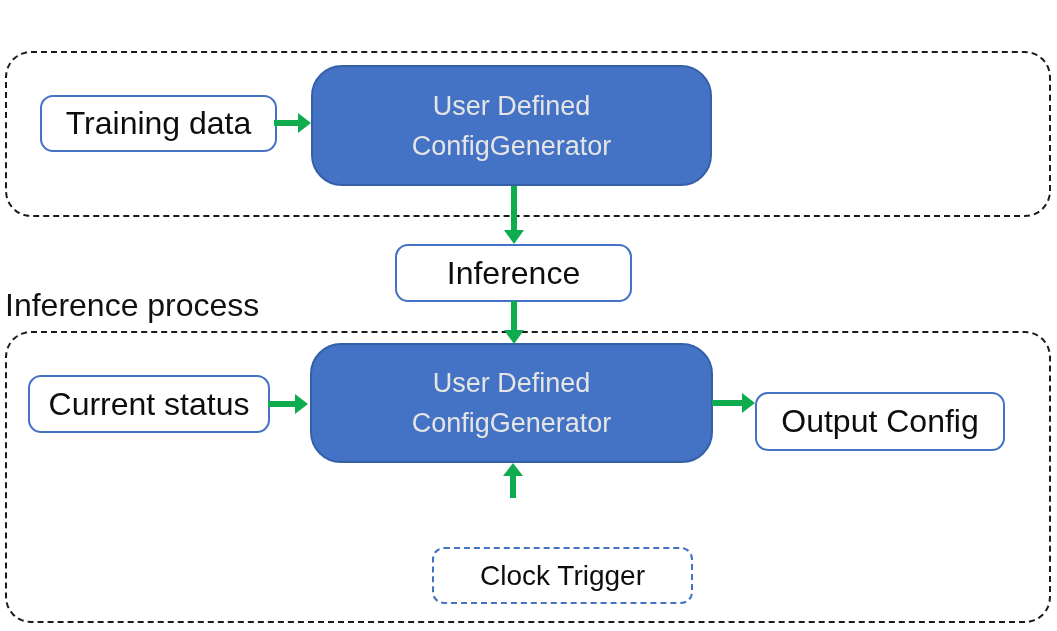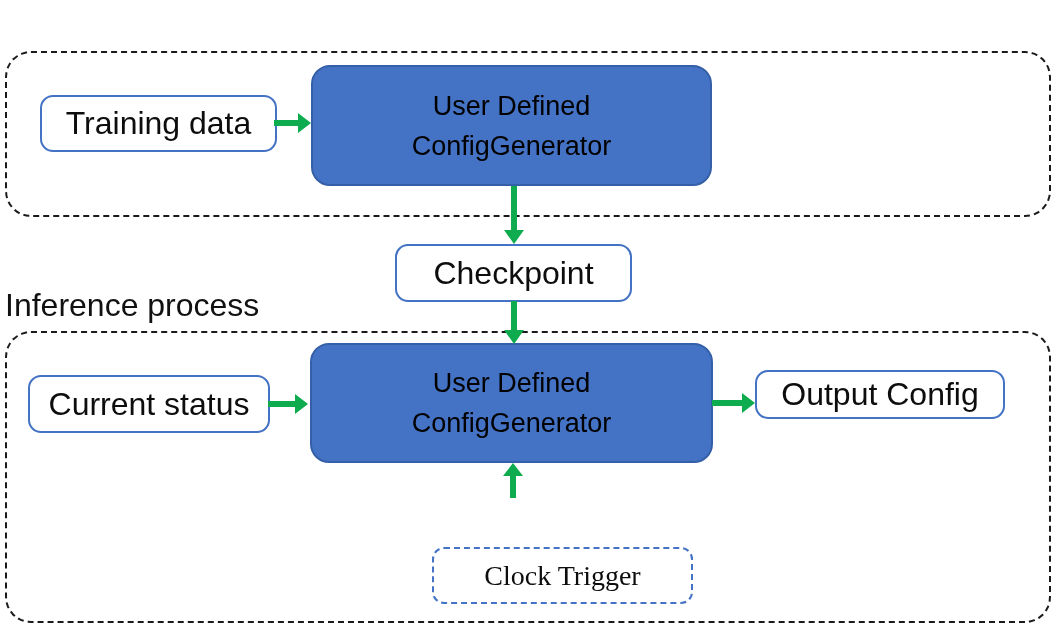--- a/index.html
+++ b/index.html
@@ -37,70 +37,70 @@
     background: #ffffff;
     border: 2px solid #4472C4;
     border-radius: 13px;
     font-size: 32px;
     color: #0d0d0d;
     white-space: nowrap;
   }
   .node.generator {
     background: #4472C4;
     border: 2px solid #3560A8;
-    border-radius: 19px;
-    color: #000000;
+    border-radius: 31px;
+    color: #e5e5e5;
     font-size: 27px;
     line-height: 40px;
     flex-direction: column;
   }
   .node.trigger {
     border: 2px dashed #4472C4;
     border-radius: 12px;
     font-size: 28px;
     background: #ffffff;
   }
   .arrow {
     position: absolute;
     z-index: 6;
   }
   .arrow svg { display: block; }
   #box-log-trigger { z-index: 2; }
-  #box-clock-trigger { z-index: 3; font-family: Liberation Serif, serif; }
+  #box-clock-trigger { z-index: 3; }
   .gen { z-index: 4; }
 </style>
 </head>
 <body>
 
 <div class="canvas">
 
 
   <div class="dashed-container" style="left:5px; top:51px; width:1046px; height:166px;"></div>
 
   <div class="node" style="left:40px; top:95px; width:237px; height:57px;">Training data</div>
 
   <div class="node generator gen" style="left:311px; top:65px; width:401px; height:121px;">
     <span>User Defined</span>
     <span>ConfigGenerator</span>
   </div>
 
-  <div class="node" style="left:395px; top:244px; width:237px; height:58px;">Checkpoint</div>
+  <div class="node" style="left:395px; top:244px; width:237px; height:58px;">Inference</div>
 
   <div class="section-title" style="left:5px; top:284px;">Inference process</div>
 
   <div class="dashed-container" style="left:5px; top:331px; width:1046px; height:292px;"></div>
 
   <div class="node" style="left:28px; top:375px; width:242px; height:58px;">Current status</div>
 
   <div class="node generator gen" style="left:310px; top:343px; width:403px; height:120px;">
     <span>User Defined</span>
     <span>ConfigGenerator</span>
   </div>
 
-  <div class="node" style="left:755px; top:370px; width:250px; height:49px;">Output Config</div>
+  <div class="node" style="left:755px; top:392px; width:250px; height:59px;">Output Config</div>
 
 
   <div class="node trigger" id="box-clock-trigger" style="left:432px; top:547px; width:261px; height:57px;">Clock Trigger</div>
 
   <div class="arrow" style="left:274px; top:112px;">
     <svg width="38" height="22" viewBox="0 0 38 22">
       <polygon points="0,8 24,8 24,1 37,11 24,21 24,14 0,14" fill="#0EAC4F"></polygon>
     </svg>
   </div>
 

